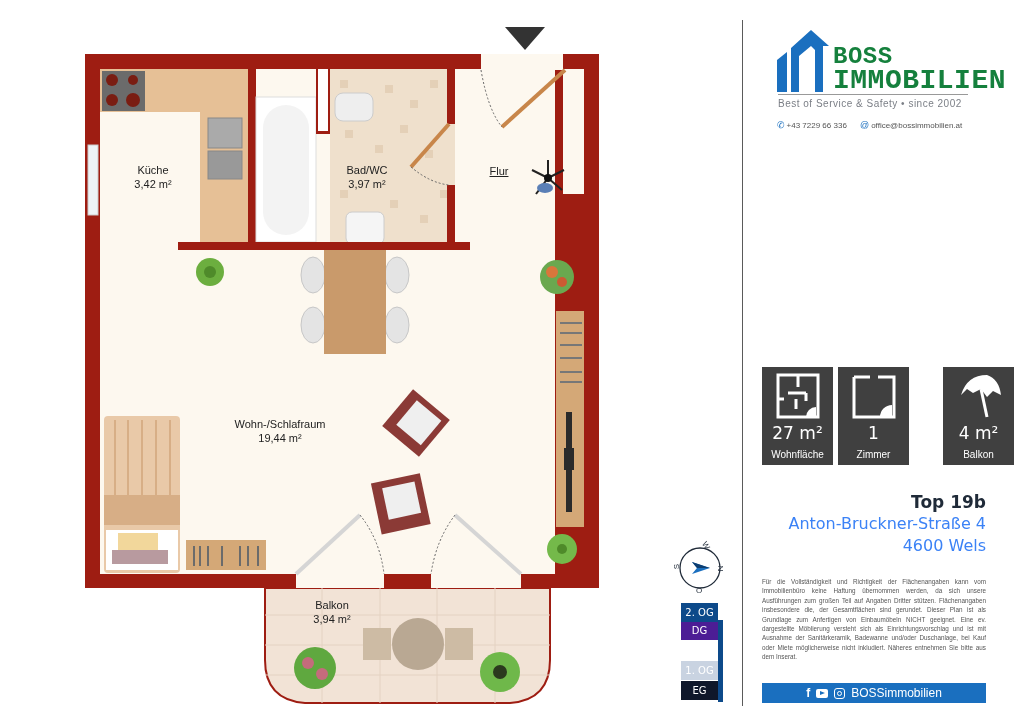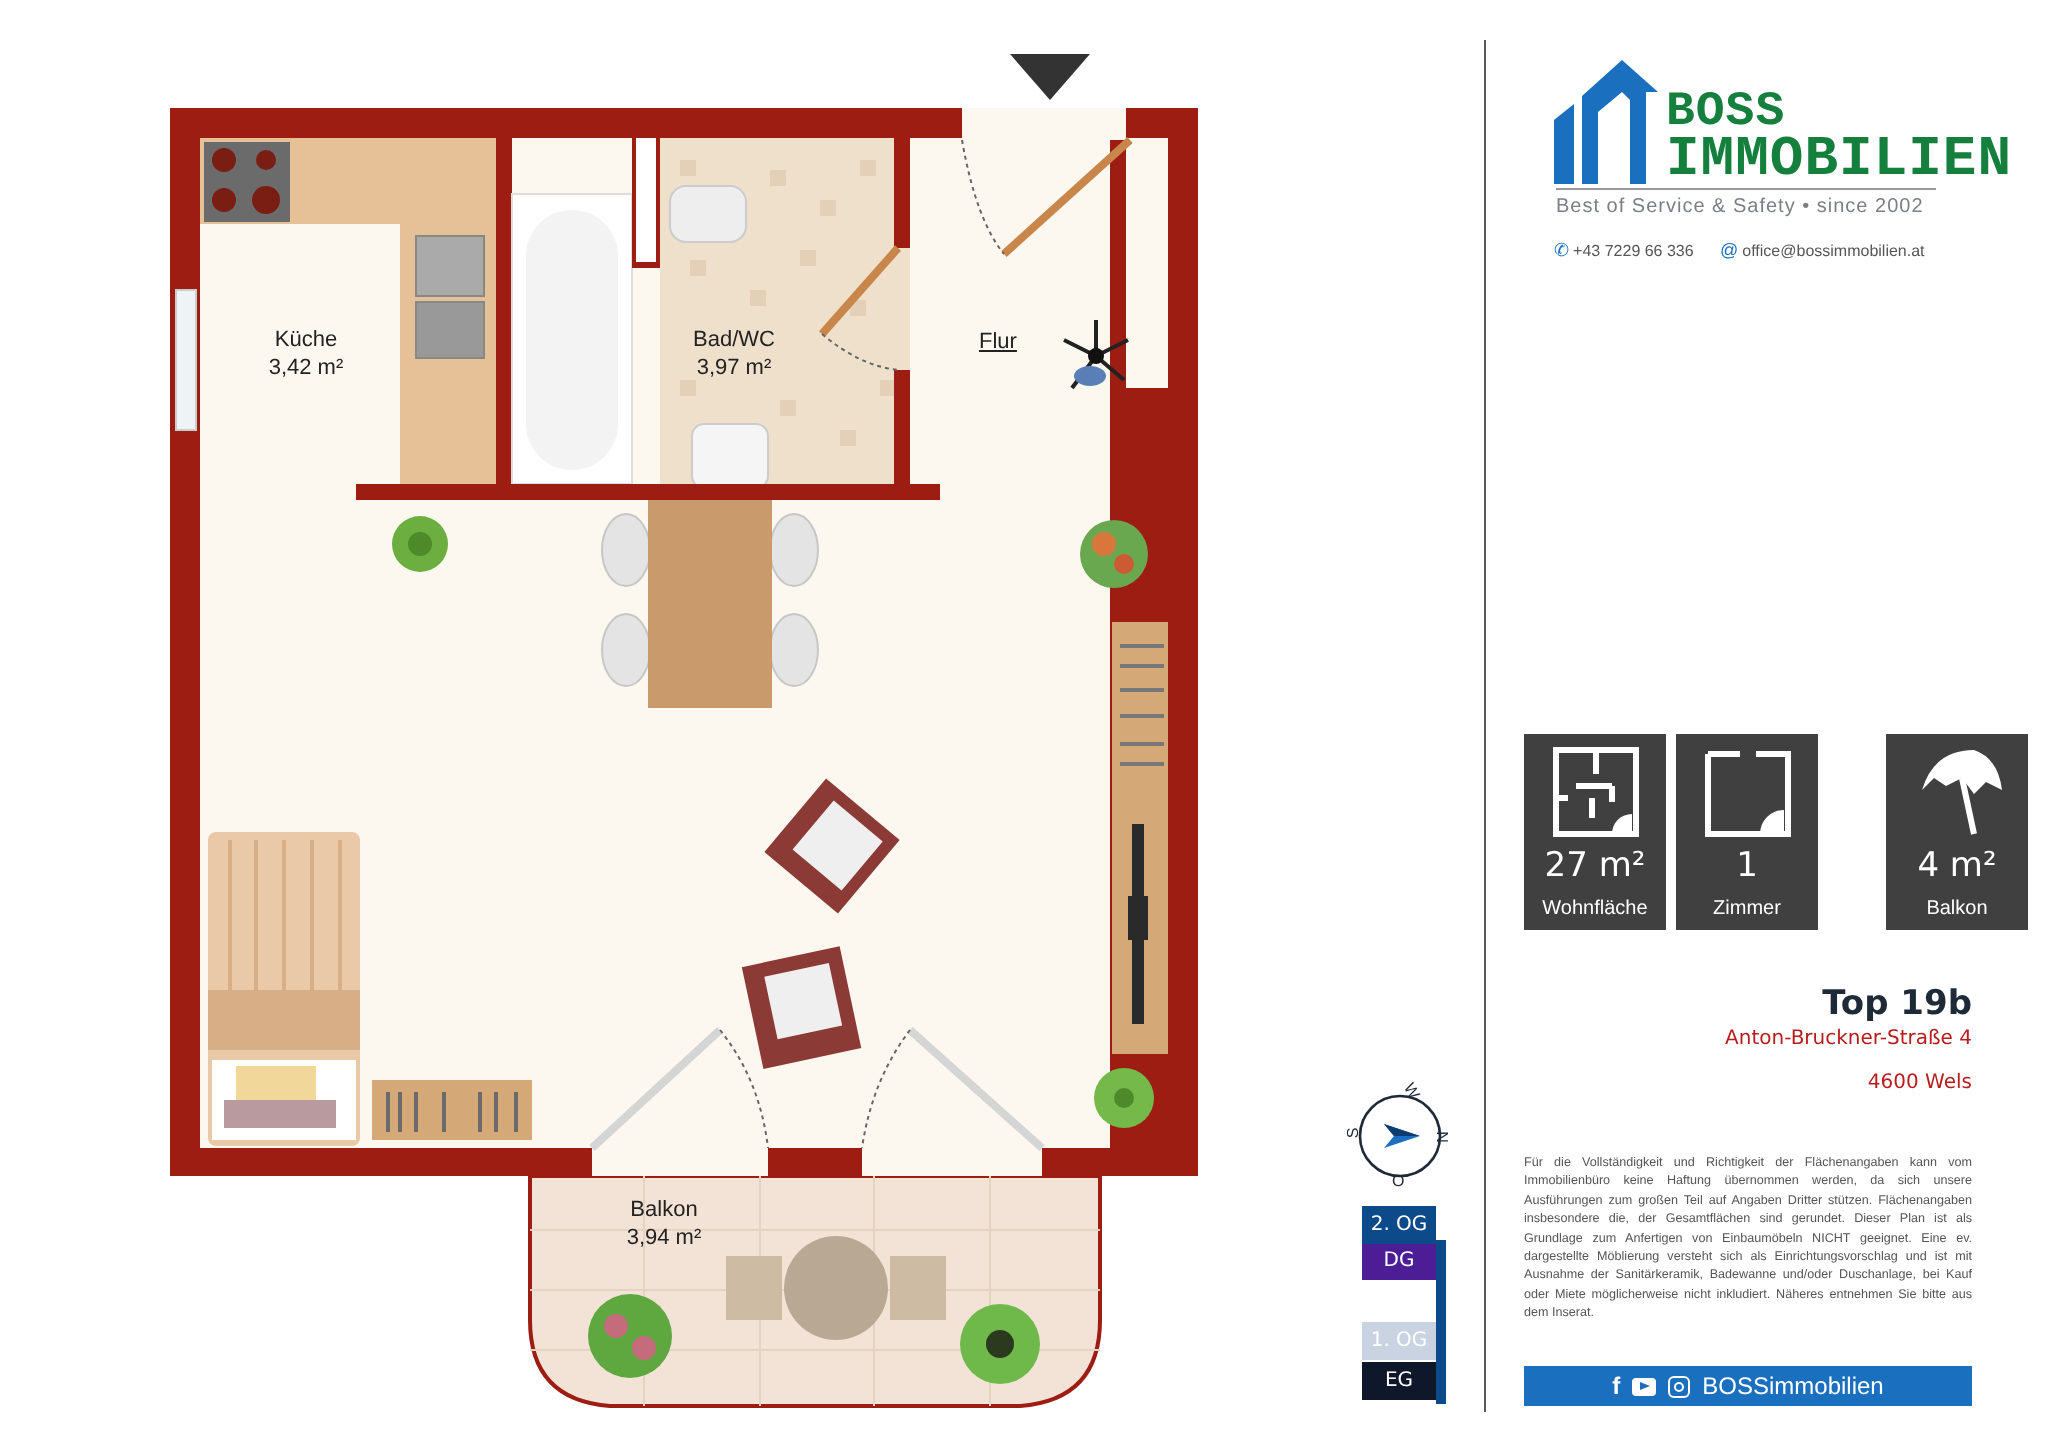--- a/index.html
+++ b/index.html
@@ -10,21 +10,21 @@
   .sep{position:absolute;left:742px;top:20px;width:1px;height:686px;background:#5a5a5a;}
   .brand-bar{position:absolute;background:#1a6fbf;}
   .logo-text{position:absolute;font-family:Liberation Mono, monospace;font-weight:bold;color:#15803d;letter-spacing:0.5px;text-align:right;}
   .tagline{position:absolute;left:778px;top:98px;font-size:10px;color:#7b7f86;letter-spacing:0.5px;font-family:"Liberation Sans",sans-serif;}
   .contact{position:absolute;top:120px;font-size:8px;color:#555;font-family:"Liberation Sans",sans-serif;display:flex;align-items:center;gap:2px;}
   .tile{position:absolute;top:367px;width:71px;height:98px;background:#404040;color:#fff;text-align:center;}
   .tile .val{position:absolute;left:0;right:0;top:56px;font-size:17px;font-family:"DejaVu Sans",sans-serif;}
   .tile .lbl{position:absolute;left:0;right:0;top:82px;font-size:10px;font-family:"Liberation Sans",sans-serif;}
   .tile svg{position:absolute;left:14px;top:6px;}
   .top-title{position:absolute;right:38px;top:492px;font-size:17px;font-weight:bold;color:#1f2a38;font-family:"DejaVu Sans",sans-serif;}
-  .addr{position:absolute;right:38px;font-size:10px;color:#b91c1c;font-family:"DejaVu Sans",sans-serif;}
+  .addr{position:absolute;right:38px;font-size:16px;color:#3b82f6;font-family:"DejaVu Sans",sans-serif;}
   .disclaimer{position:absolute;left:762px;top:577px;width:224px;font-size:6.3px;line-height:9.4px;color:#555;text-align:justify;font-family:"Liberation Sans",sans-serif;}
   .social{position:absolute;left:762px;top:683px;width:224px;height:20px;background:#1a6fbf;color:#fff;display:flex;align-items:center;justify-content:center;gap:6px;font-size:12px;}
   .floor{position:absolute;left:681px;width:37px;height:19px;color:#fff;font-size:10px;display:flex;align-items:center;justify-content:center;font-family:"DejaVu Sans",sans-serif;}
 </style>
 </head>
 <body>
 
 <div class="plan">
   <svg width="740" height="724" viewBox="0 0 740 724" xmlns="http://www.w3.org/2000/svg">
 
@@ -198,20 +198,24 @@
     <div>Küche</div>
     <div>3,42 m²</div>
   </div>
   <div class="room-label" style="left:332px;top:163px;width:70px;">
     <div>Bad/WC</div>
     <div>3,97 m²</div>
   </div>
   <div class="room-label" style="left:474px;top:164px;width:50px;text-decoration:underline;">
     <div>Flur</div>
   </div>
+  <div class="room-label" style="left:220px;top:417px;width:120px;">
+    <div>Wohn-/Schlafraum</div>
+    <div>19,44 m²</div>
+  </div>
   <div class="room-label" style="left:302px;top:598px;width:60px;">
     <div>Balkon</div>
     <div>3,94 m²</div>
   </div>
 </div>
 
 <div class="abs" style="left:672px;top:540px;width:56px;height:56px;">
   <svg width="56" height="56" viewBox="0 0 56 56">
     <circle cx="28" cy="28" r="20" fill="none" stroke="#1f2a38" stroke-width="1.3"></circle>
     <polygon points="20,22 38,28 20,34 25,28" fill="#1a6fbf"></polygon>

